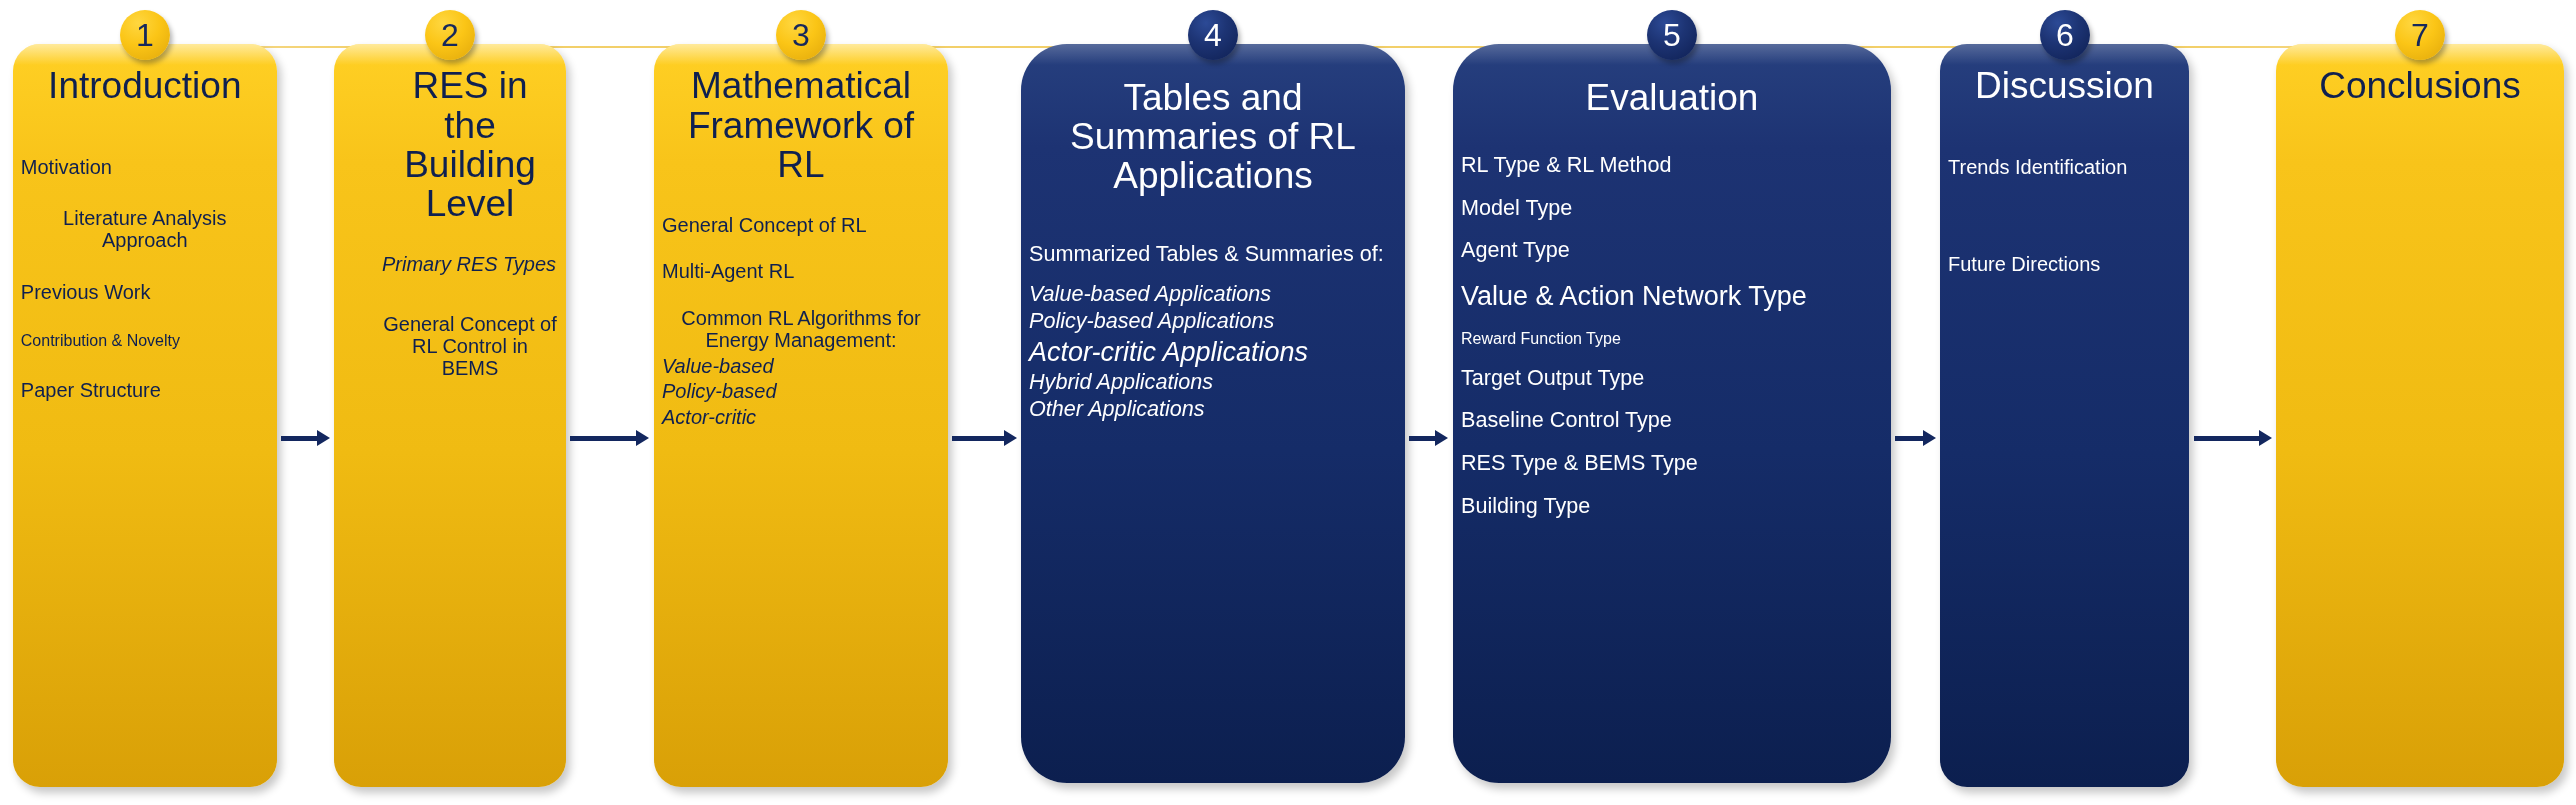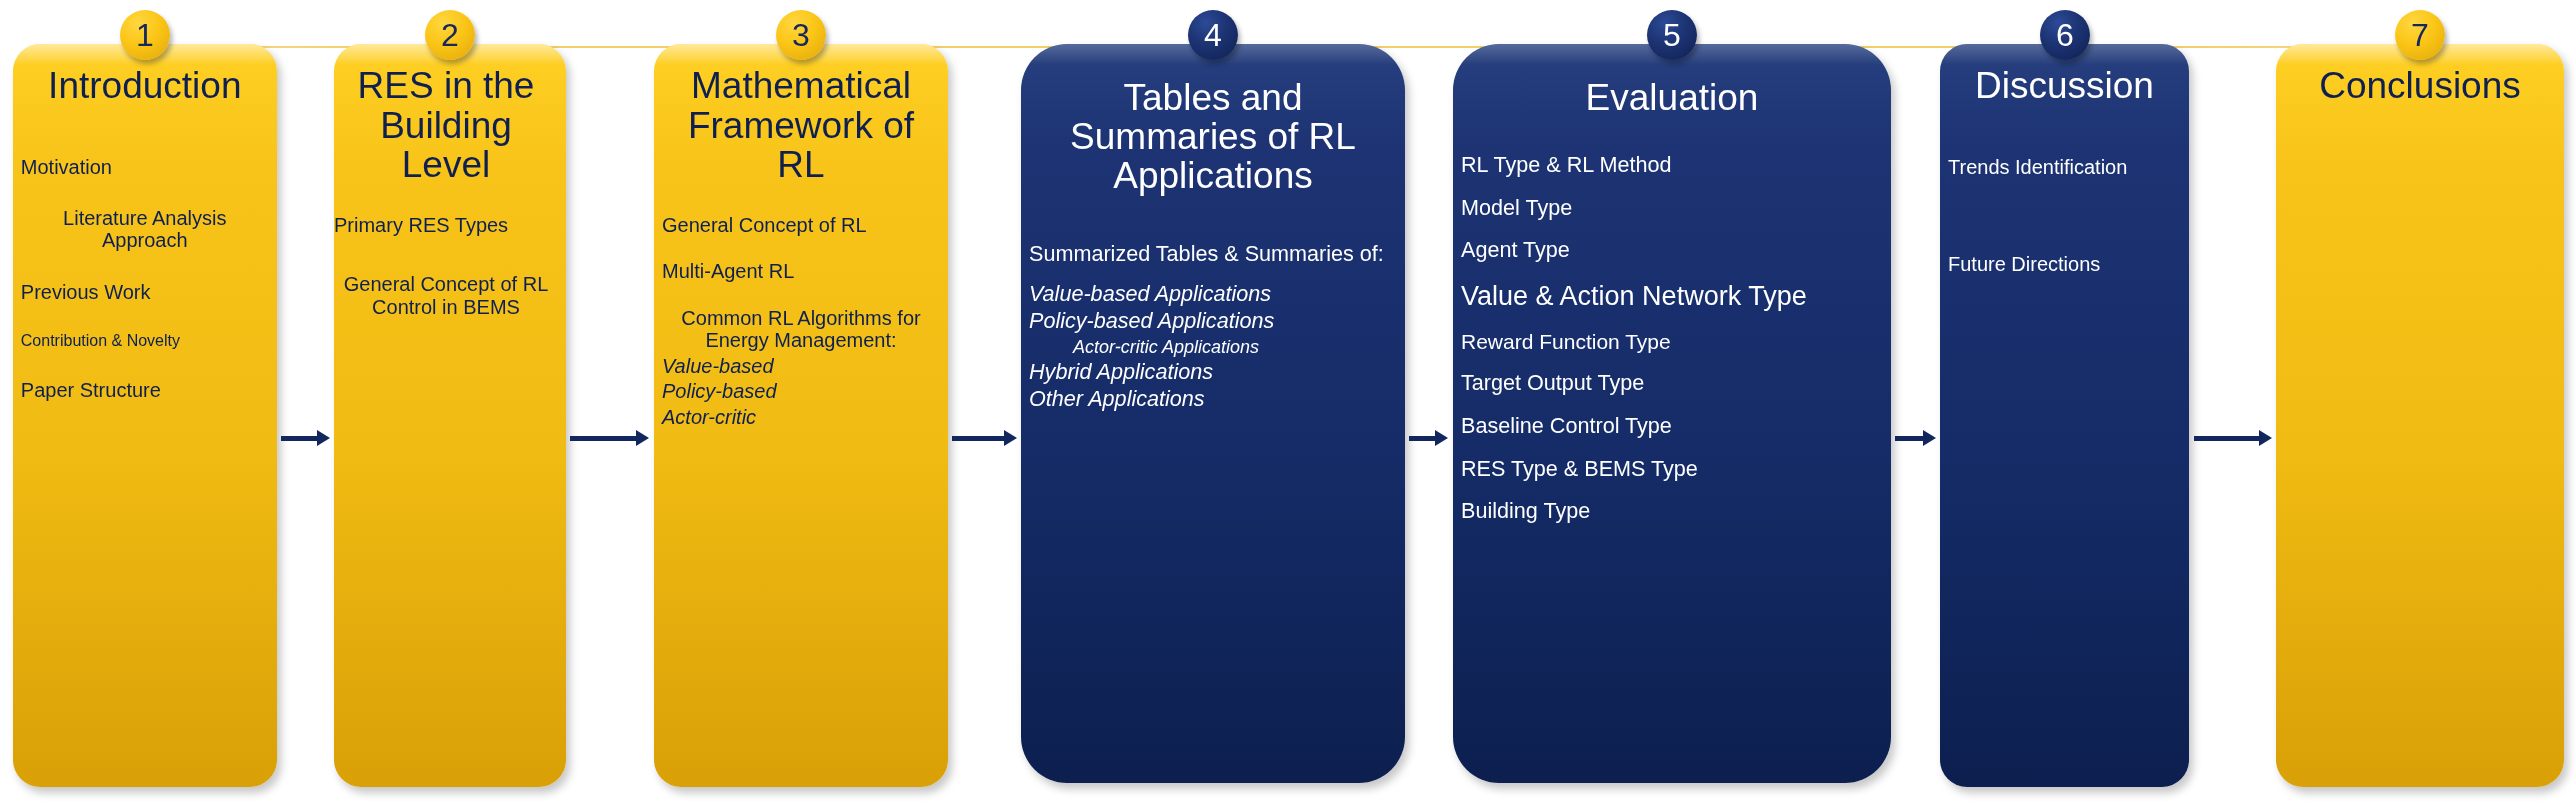--- a/index.html
+++ b/index.html
@@ -64,24 +64,24 @@
           <div class="items" style="margin-top: 50px;">
             <div class="item" style="font-size: 20px; margin-top: 0px;">Motivation</div>
             <div class="item" style="font-size: 20px; margin-top: 29px;">Literature Analysis Approach</div>
             <div class="item" style="font-size: 20px; margin-top: 29px;">Previous Work</div>
             <div class="item" style="font-size: 16px; margin-top: 29px;">Contribution &amp; Novelty</div>
             <div class="item" style="font-size: 20px; margin-top: 29px;">Paper Structure</div>
           </div>
         </div>
       </div>
       <div class="box gold" style="left: 334px; top: 44px; width: 232px; height: 743px; border-radius: 27px;">
-        <div class="inner" style="padding-top: 22.4px; padding-left: 0; padding-right: 8px;">
+        <div class="inner" style="padding-top: 22.4px; padding-left: 0; padding-right: 8px; margin-left: 48px;">
           <div class="title" style="font-size: 37px;">RES in the Building Level</div>
           <div class="items" style="margin-top: 30px;">
-            <div class="item" style="font-size: 20px; margin-top: 0px;">Primary RES Types</div>
+            <div class="item" style="font-size: 20px; margin-top: 0px; font-style: italic;">Primary RES Types</div>
             <div class="item" style="font-size: 20px; margin-top: 37px;">General Concept of RL Control in BEMS</div>
           </div>
         </div>
       </div>
       <div class="box gold" style="left: 654px; top: 44px; width: 294px; height: 743px; border-radius: 27px;">
         <div class="inner" style="padding-top: 22.4px; padding-left: 8px; padding-right: 8px;">
           <div class="title" style="font-size: 37px;">Mathematical Framework of RL</div>
           <div class="items" style="margin-top: 30px;">
             <div class="item" style="font-size: 20px; margin-top: 0px;">General Concept of RL</div>
             <div class="item" style="font-size: 20px; margin-top: 24px;">Multi-Agent RL</div>
@@ -92,35 +92,35 @@
           </div>
         </div>
       </div>
       <div class="box navy tall" style="left: 1021px; top: 44px; width: 384px; height: 739px; border-radius: 46px;">
         <div class="inner" style="padding-top: 34px; padding-left: 8px; padding-right: 8px;">
           <div class="title" style="font-size: 37px;">Tables and Summaries of RL Applications</div>
           <div class="items" style="margin-top: 46px;">
             <div class="item" style="font-size: 21.6px; margin-top: 0px;">Summarized Tables &amp; Summaries of:</div>
             <div class="item ital" style="font-size: 21.6px; margin-top: 16px;">Value-based Applications</div>
             <div class="item ital" style="font-size: 21.6px; margin-top: 3.2px;">Policy-based Applications</div>
-            <div class="item ital" style="font-size: 18px; margin-top: 3.2px; margin-left: 44px;">Actor-critic Applications</div>
+            <div class="item ital" style="font-size: 27px; margin-top: 3.2px;">Actor-critic Applications</div>
             <div class="item ital" style="font-size: 21.6px; margin-top: 3.2px;">Hybrid Applications</div>
             <div class="item ital" style="font-size: 21.6px; margin-top: 3.2px;">Other Applications</div>
           </div>
         </div>
       </div>
       <div class="box navy tall" style="left: 1453px; top: 44px; width: 438px; height: 739px; border-radius: 46px;">
         <div class="inner" style="padding-top: 34px; padding-left: 8px; padding-right: 8px;">
           <div class="title" style="font-size: 37px;">Evaluation</div>
           <div class="items" style="margin-top: 30px;">
             <div class="item" style="font-size: 21.6px; margin-top: 6px;">RL Type &amp; RL Method</div>
             <div class="item" style="font-size: 21.6px; margin-top: 18.4px;">Model Type</div>
             <div class="item" style="font-size: 21.6px; margin-top: 18.4px;">Agent Type</div>
             <div class="item" style="font-size: 27px; margin-top: 18.4px;">Value &amp; Action Network Type</div>
-            <div class="item" style="font-size: 21px; margin-top: 18.4px;">Reward Function Type</div>
+            <div class="item" style="font-size: 16px; margin-top: 18.4px;">Reward Function Type</div>
             <div class="item" style="font-size: 21.6px; margin-top: 18.4px;">Target Output Type</div>
             <div class="item" style="font-size: 21.6px; margin-top: 18.4px;">Baseline Control Type</div>
             <div class="item" style="font-size: 21.6px; margin-top: 18.4px;">RES Type &amp; BEMS Type</div>
             <div class="item" style="font-size: 21.6px; margin-top: 18.4px;">Building Type</div>
           </div>
         </div>
       </div>
       <div class="box navy" style="left: 1940px; top: 44px; width: 249px; height: 743px; border-radius: 27px;">
         <div class="inner" style="padding-top: 22.4px; padding-left: 8px; padding-right: 8px;">
           <div class="title" style="font-size: 37px;">Discussion</div>

